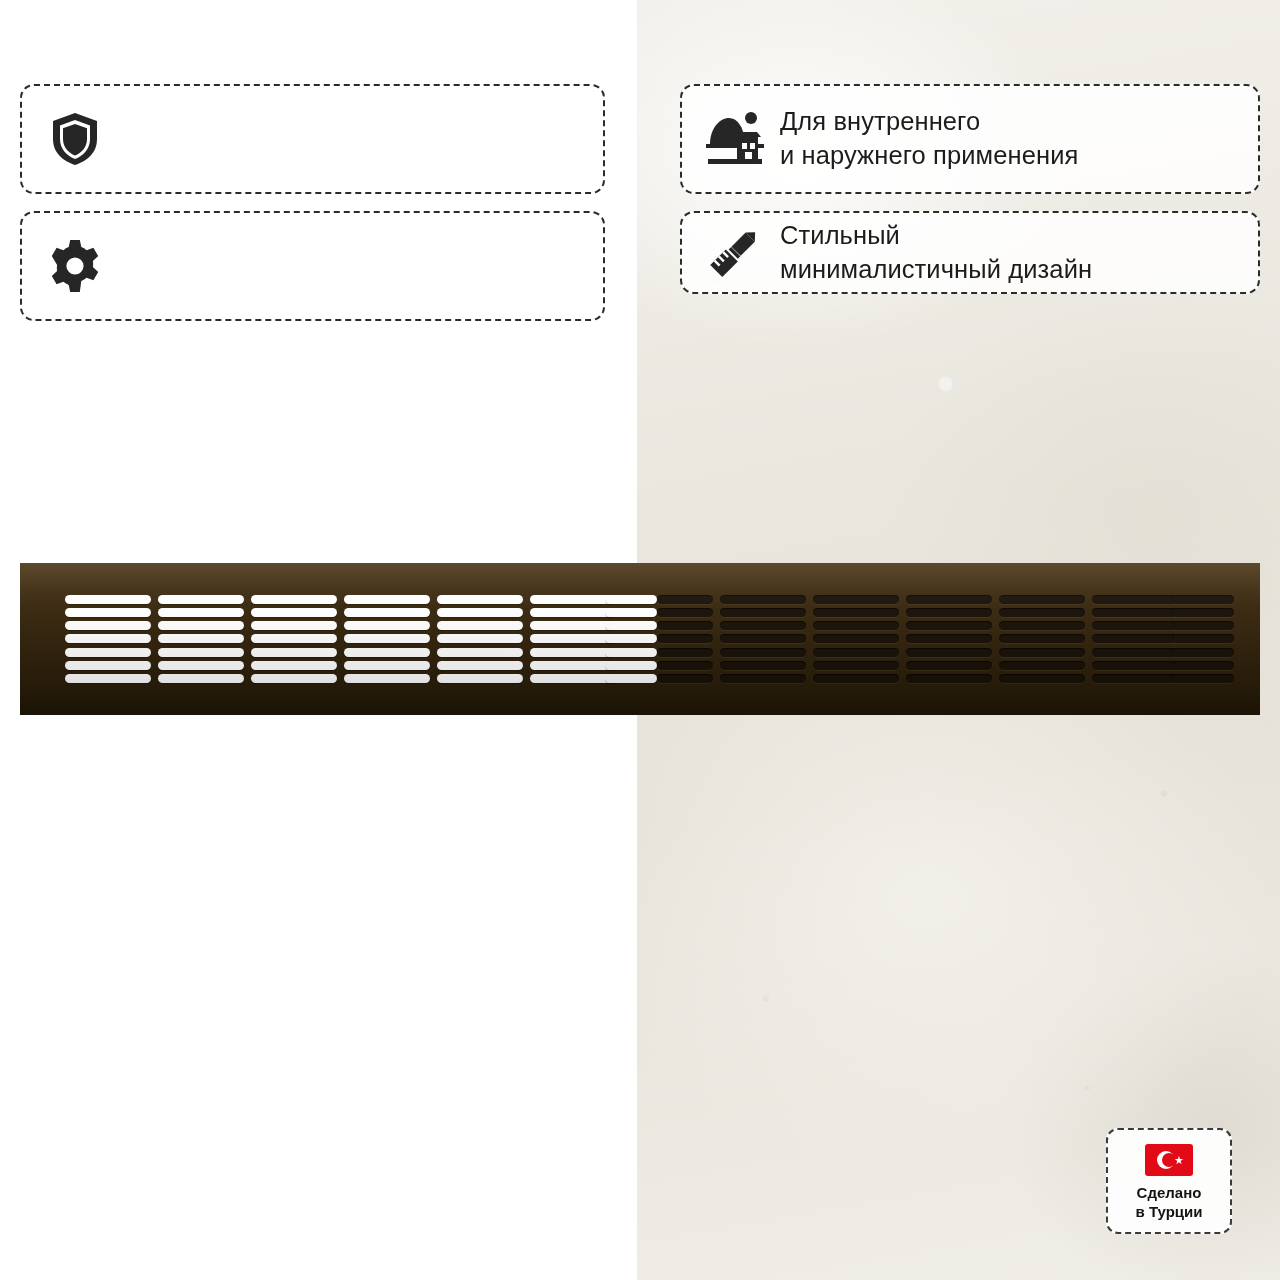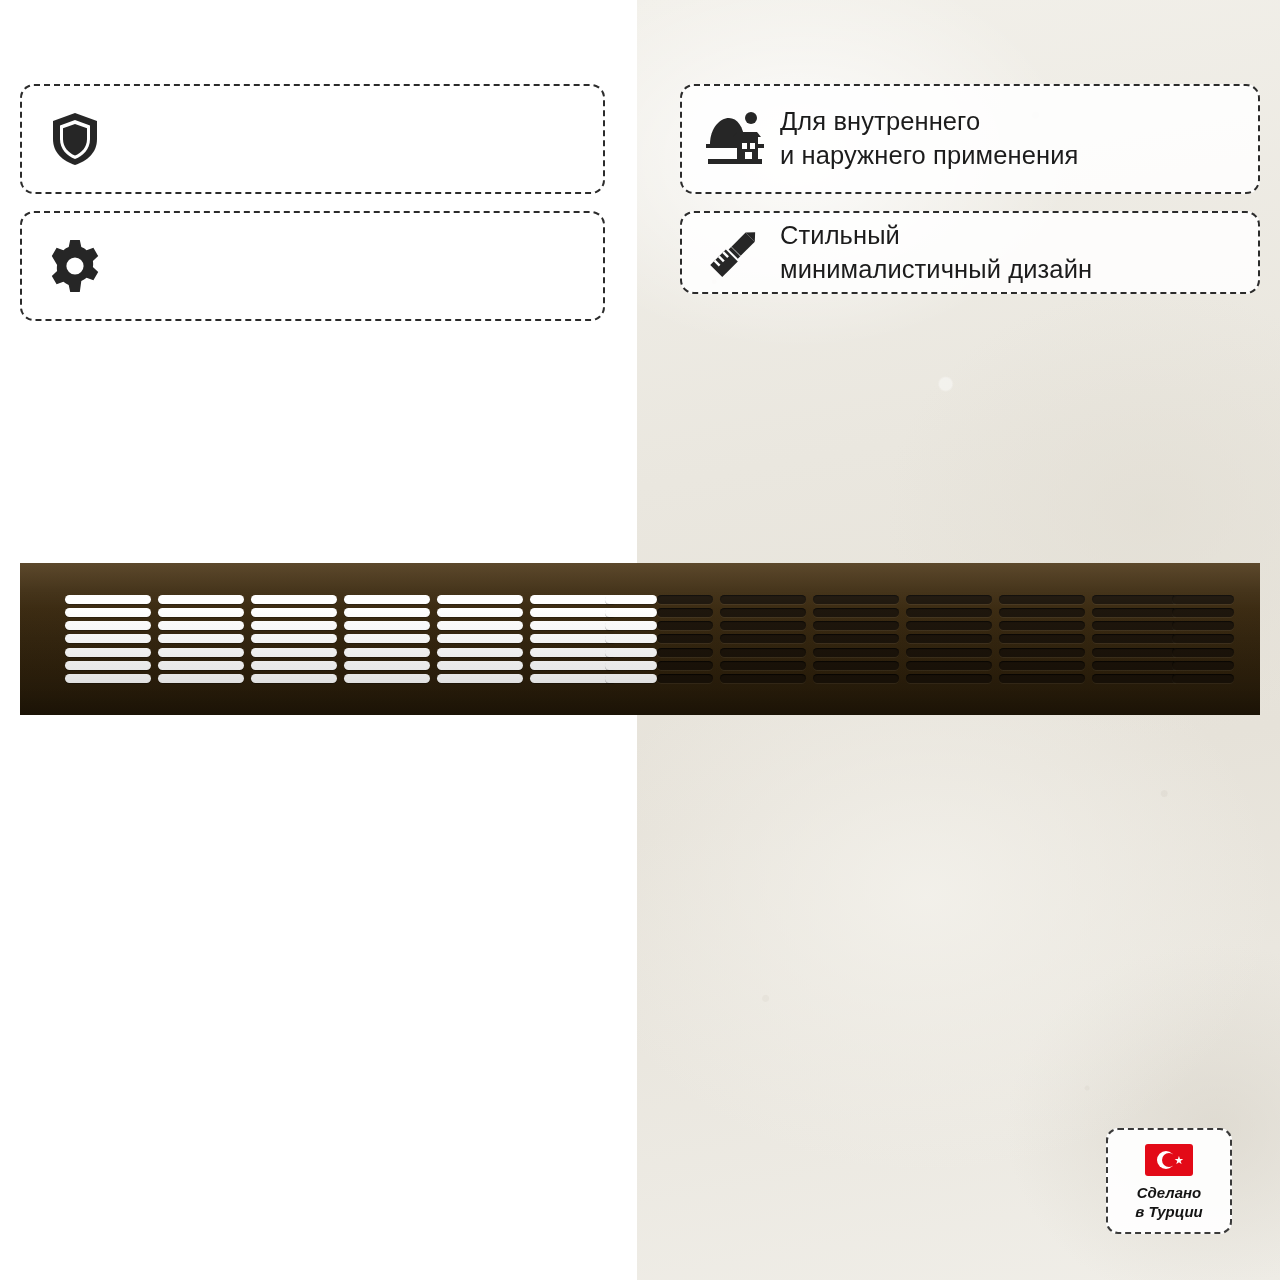--- a/index.html
+++ b/index.html
@@ -170,21 +170,20 @@
     font-size: 11px;
     line-height: 11px;
   }
   .made-text {
     font-size: 15px;
     line-height: 1.25;
     color: #141414;
     text-align: center;
     font-weight: 700;
     white-space: pre-line;
-    font-style: italic;
   }
 </style>
 </head>
 <body>
 
 <div class="canvas">
 
   <div class="bg-left"></div>
   <div class="bg-right"></div>
 

